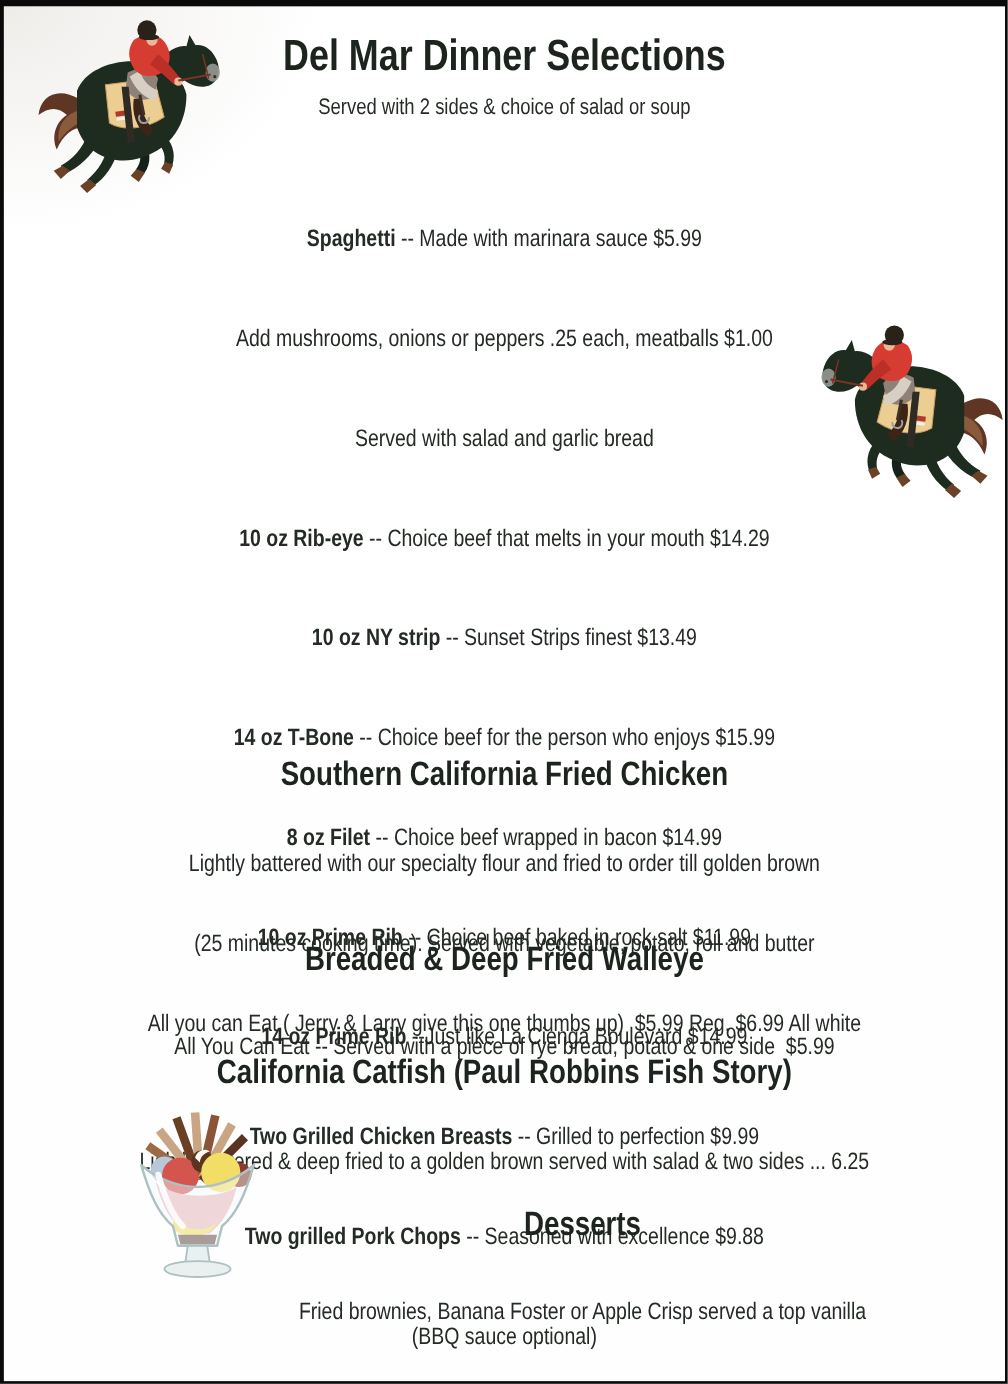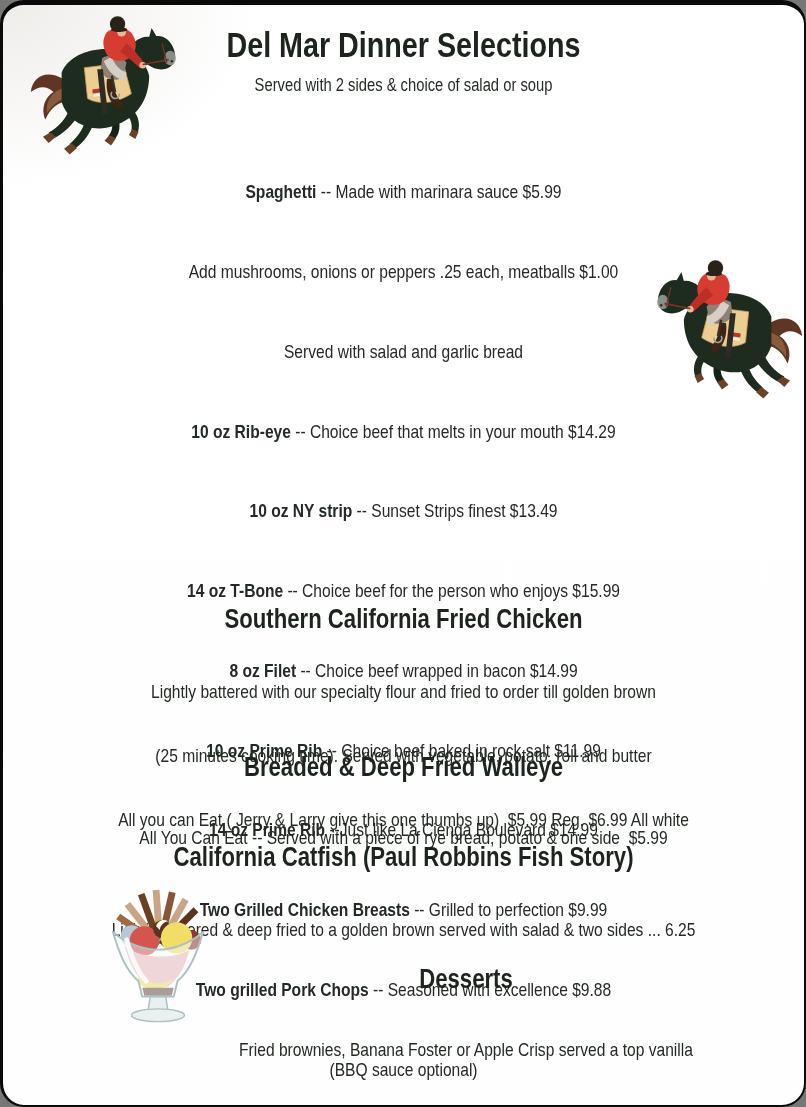--- a/index.html
+++ b/index.html
@@ -7,21 +7,20 @@
     position:relative;width:806px;height:1107px;margin:0 auto;
     background:
       radial-gradient(420px 300px at 0% 0%, #efedea 0%, rgba(255,255,255,0) 60%),
       linear-gradient(180deg,#ffffff 0%,#fefefe 100%);
     border-style:solid;border-color:#0a0a0a;
     border-width:5px 2px 2px 3px;
     box-sizing:border-box;
     overflow:hidden;
     font-family:"Liberation Sans", sans-serif;
     color:#242a24;
-    border-radius:24px;
   }
   .squeeze{transform:scaleX(0.82);transform-origin:50% 0;}
   .masthead{position:absolute;top:20px;left:0;width:100%;text-align:center;}
   .title{font-size:35px;font-weight:bold;line-height:40px;color:#1d231d;letter-spacing:0px;}
   .subtitle{font-size:18px;line-height:22px;margin-top:9px;color:#262c26;}
   .menu-list{position:absolute;top:121px;left:0;width:100%;text-align:center;font-size:19px;line-height:26.6px;white-space:pre;}
   .menu-line .b{font-weight:bold;}
   .section{position:absolute;left:0;width:100%;text-align:center;white-space:pre;}
   .section .heading{font-size:27px;font-weight:bold;line-height:30px;color:#1d231d;}
   .section .body-line{font-size:19px;line-height:28px;}

